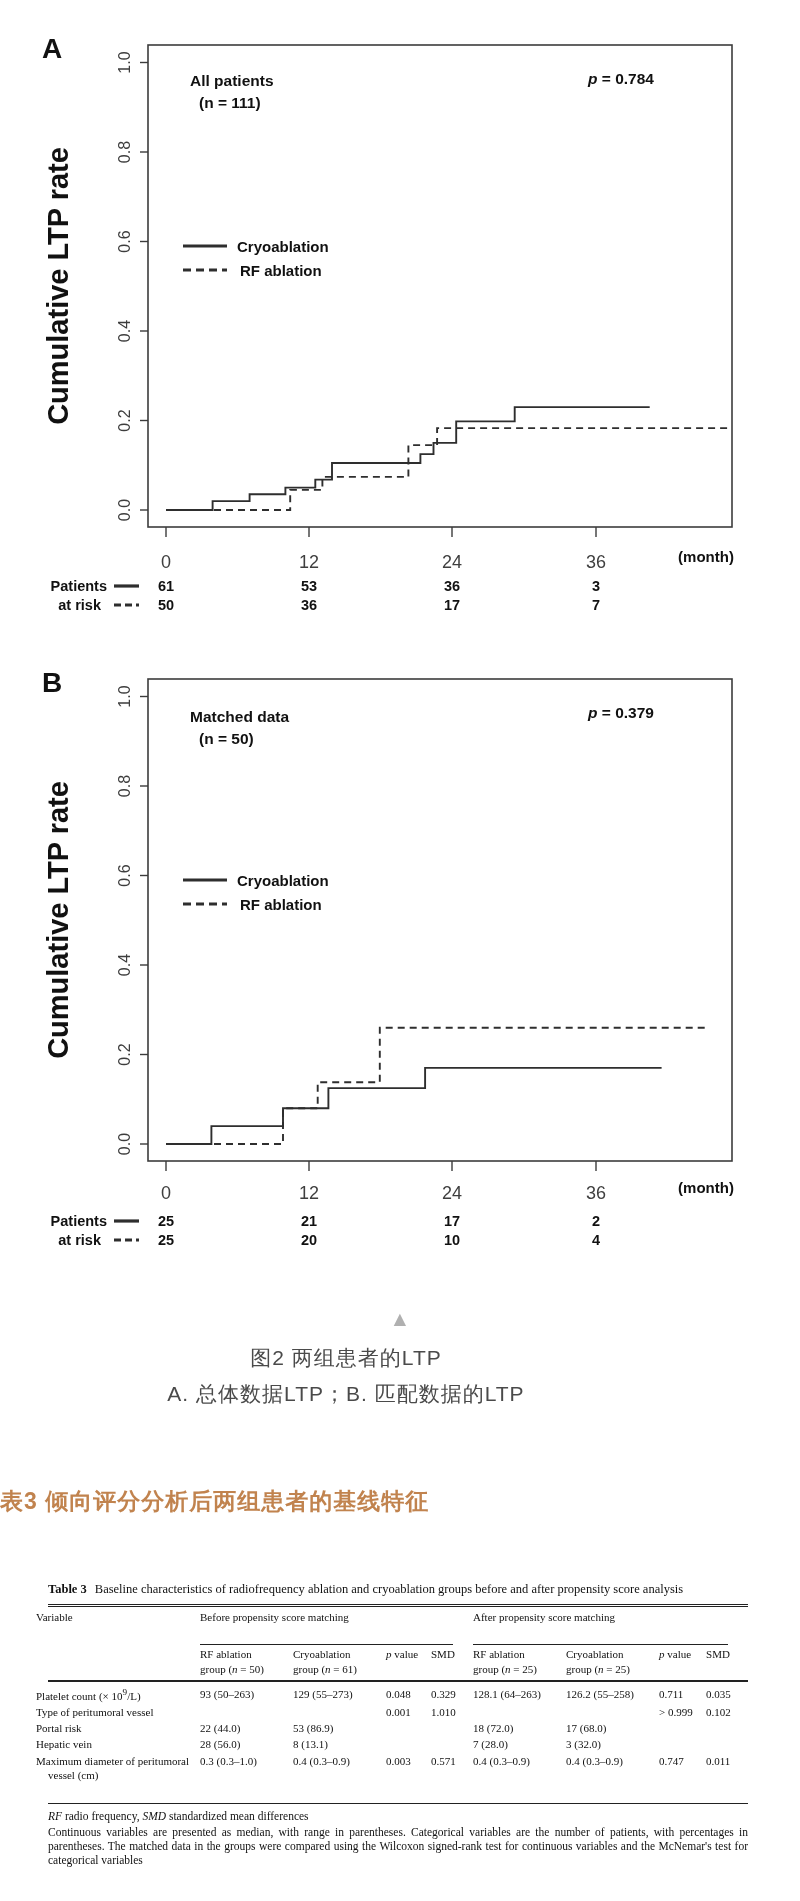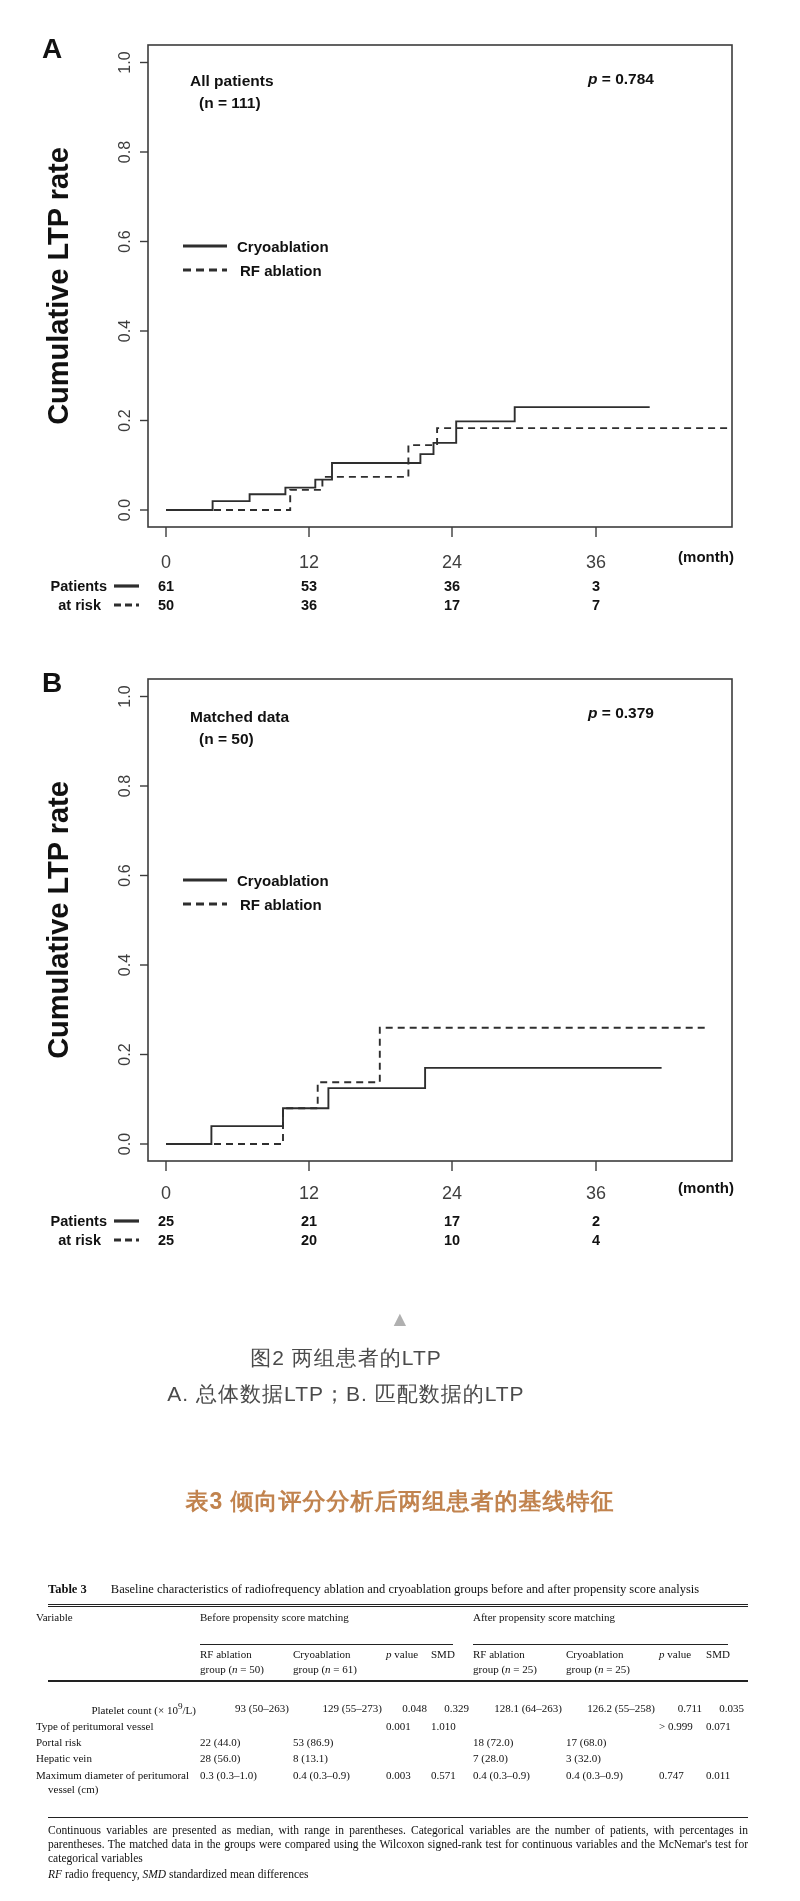--- a/index.html
+++ b/index.html
@@ -3,33 +3,33 @@
 <meta charset="utf-8">
 <style>
   html,body{margin:0;padding:0;background:#ffffff;}
   #page{position:relative;width:800px;height:1901px;background:#ffffff;overflow:hidden;
         font-family:"Liberation Sans",sans-serif;}
   svg text{font-family:"Liberation Sans",sans-serif;}
   .fig-svg{position:absolute;left:30px;}
   .caption-block{position:absolute;left:0;width:692px;text-align:center;color:#4a4a4a;}
   .triangle{position:absolute;left:0;width:800px;text-align:center;color:#b0b0b0;font-size:21px;line-height:21px;}
   .zh-caption{font-size:21px;line-height:21px;letter-spacing:1px;}
-  .orange-heading{position:absolute;left:0;width:800px;text-align:center;font-size:23px;font-weight:bold;
+  .orange-heading{position:absolute;left:0;width:800px;text-align:left;font-size:23px;font-weight:bold;
         color:#c1834e;letter-spacing:1px;}
   
   .tbl-wrap{position:absolute;left:48px;top:1582px;width:700px;font-family:"Liberation Serif",serif;color:#111;}
   .tbl-title{font-size:12.5px;margin:0 0 7px 0;}
-  .tbl-title b{margin-right:24px;}
+  .tbl-title b{margin-right:8px;}
   table.t3{border-collapse:collapse;width:100%;font-size:11px;line-height:1.3;table-layout:fixed;}
   table.t3 th, table.t3 td{font-weight:normal;text-align:left;vertical-align:top;padding:1px 4px 1px 0;}
   tr.toprule th{border-top:3px double #222;padding-top:3px;}
   th.group-span div{border-bottom:1px solid #222;padding-bottom:20px;margin-right:16px;}
   tr.subhead th{padding-bottom:4px;}
   tr.subhead{border-bottom:2px solid #222;}
-  tr.firstrow td{padding-top:19px;text-align:right;}
+  tr.firstrow td{padding-top:5px;}
   tr.lastrow td{border-bottom:1.5px solid #222;padding-bottom:21px;}
   td.lbl, th.lbl{padding-left:12px;text-indent:-12px;}
   td.lbl-ind{padding-left:20px;text-indent:-12px;}
   .footnotes{font-size:11.5px;line-height:1.22;margin-top:5px;text-align:justify;}
   .footnotes p{margin:0 0 2px 0;}
 </style>
 </head>
 <body>
 
 <div id="page">
@@ -228,21 +228,21 @@
         </tr>
         <tr>
           <td class="lbl">Type of peritumoral vessel</td>
           <td></td>
           <td></td>
           <td>0.001</td>
           <td>1.010</td>
           <td></td>
           <td></td>
           <td>&gt; 0.999</td>
-          <td>0.071</td>
+          <td>0.102</td>
         </tr>
         <tr>
           <td class="lbl-ind">Portal risk</td>
           <td>22 (44.0)</td>
           <td>53 (86.9)</td>
           <td></td>
           <td></td>
           <td>18 (72.0)</td>
           <td>17 (68.0)</td>
           <td></td>
@@ -267,18 +267,18 @@
           <td>0.571</td>
           <td>0.4 (0.3–0.9)</td>
           <td>0.4 (0.3–0.9)</td>
           <td>0.747</td>
           <td>0.011</td>
         </tr>
       </tbody>
     </table>
 
     <div class="footnotes">
+      <p><i>RF</i><span> radio frequency, </span><i>SMD</i><span> standardized mean differences</span></p>
       <p>Continuous variables are presented as median, with range in parentheses. Categorical variables are the number of patients, with percentages in parentheses. The matched data in the groups were compared using the Wilcoxon signed-rank test for continuous variables and the McNemar's test for categorical variables</p>
-      <p><i>RF</i><span> radio frequency, </span><i>SMD</i><span> standardized mean differences</span></p>
     </div>
   </div>
 
 </div>
 
 </body></html>

